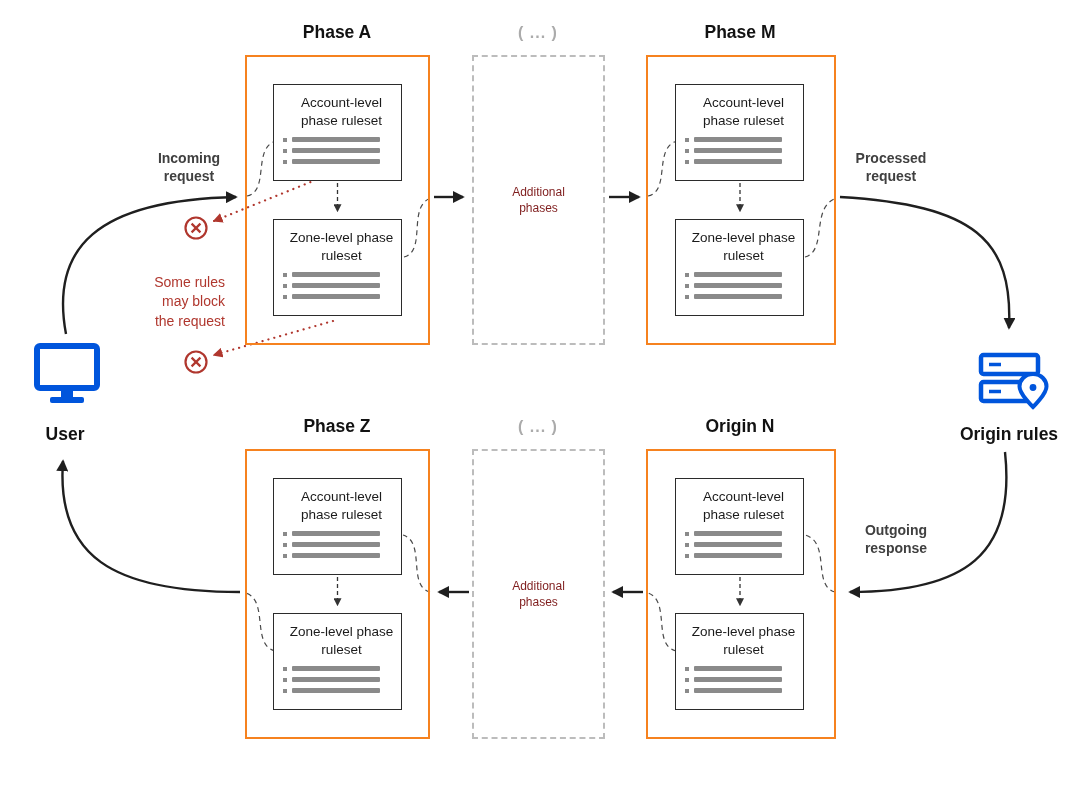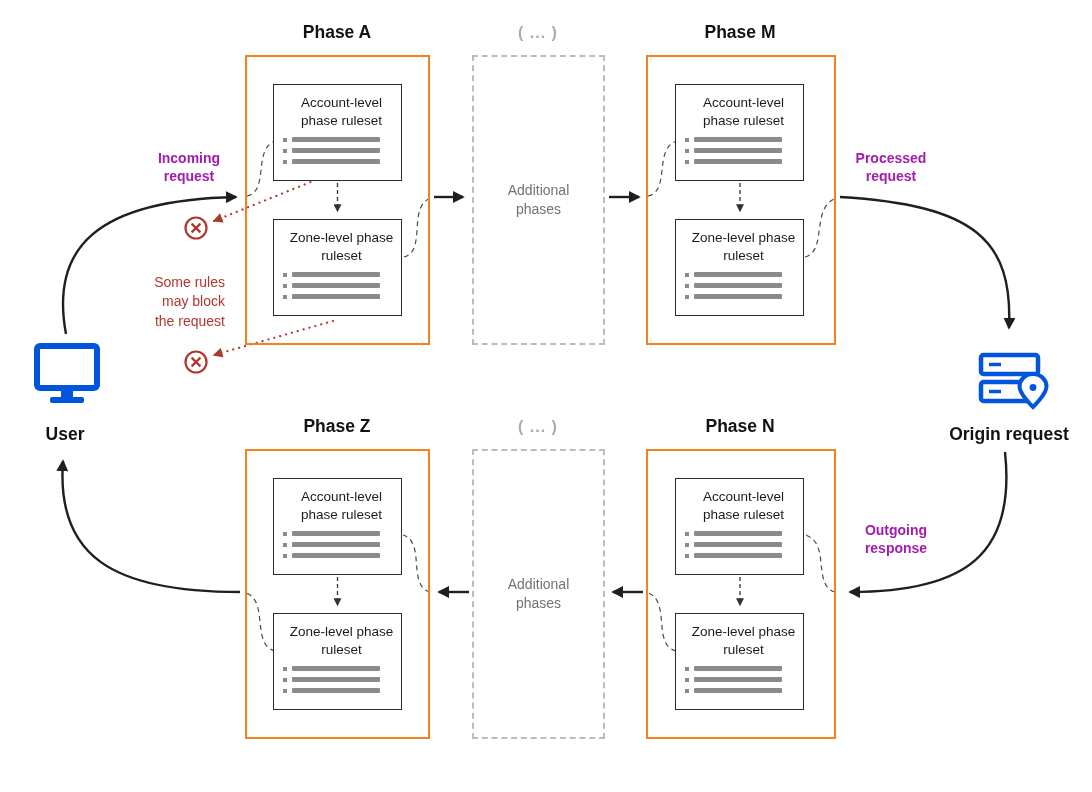--- a/index.html
+++ b/index.html
@@ -12,27 +12,27 @@
   .ruleset-card { position:absolute; width:129px; height:97px; border:1.5px solid #2b2b2b;
                   background:#fff; display:flex; flex-direction:column; }
   .ruleset-label { text-align:center; font-size:13.5px; line-height:1.3; color:#1b1b1b; padding-top:9px;margin-left:8px; }
   .ruleset-lines { margin-top:8px; padding:0 21px 0 9px; display:flex; flex-direction:column; gap:6px; }
   .line-row { display:flex; align-items:center; gap:5px; }
   .line-dot { width:4px; height:4px; background:#8a8a8a; flex:0 0 auto; }
   .line-bar { height:5px; background:#8a8a8a; flex:1; border-radius:1px; }
 
   .dashed-box { position:absolute; border:2px dashed #bcbcbc; display:flex;
                 align-items:center; justify-content:center; }
-  .additional-label { color:#737373; font-size:14px; text-align:center; width:92px; line-height:1.35; }
+  .additional-label { color:#7f1d1d; font-size:12px; text-align:center; width:92px; line-height:1.35; }
 
   .phase-title { position:absolute; font-weight:700; font-size:17.5px; color:#121212;
                  text-align:center; width:120px; }
   .ellipsis-label { position:absolute; font-weight:600; font-size:16px; color:#ababab;
                     text-align:center; width:80px; letter-spacing:1px; }
-  .flow-label { position:absolute; font-weight:700; font-size:14px; color:#a21caf;
+  .flow-label { position:absolute; font-weight:700; font-size:14px; color:#404040;
                 text-align:center; line-height:1.32; }
   .block-note { position:absolute; color:#b0372e; font-size:14px; line-height:1.38; width:85px; }
   .actor-label { position:absolute; font-weight:700; font-size:17.5px; color:#121212; text-align:center; }
 </style>
 </head>
 <body>
 
 <div class="canvas">
 
   <svg class="wires" viewBox="0 0 1092 792">
@@ -184,21 +184,21 @@
         <div class="line-row">
             <span class="line-dot"></span>
             <span class="line-bar"></span>
           </div>
       </div>
     </div>
   </div>
 
   <div class="phase-title" style="left:277px; top:416px;">Phase Z</div>
   <div class="ellipsis-label" style="left:498px; top:418px;">( ... )</div>
-  <div class="phase-title" style="left:680px; top:416px;">Phase N</div>
+  <div class="phase-title" style="left:680px; top:416px;">Origin N</div>
 
   <div class="phase-box" style="left:245px; top:449px; width:185px; height:290px;">
     <div class="ruleset-card" style="left:26px; top:27px;">
       <div class="ruleset-label">Account-level phase ruleset</div>
       <div class="ruleset-lines">
         <div class="line-row">
             <span class="line-dot"></span>
             <span class="line-bar"></span>
           </div>
         <div class="line-row">
@@ -271,15 +271,15 @@
     </div>
   </div>
 
   <div class="flow-label" style="left:139px; top:149px; width:100px;">Incoming request</div>
   <div class="flow-label" style="left:841px; top:521px; width:110px;">Outgoing response</div>
   <div class="flow-label" style="left:836px; top:149px; width:110px;">Processed request</div>
 
   <div class="block-note" style="left:140px; top:273px;text-align:right;">Some rules may block the request</div>
 
   <div class="actor-label" style="left:25px; top:424px; width:80px;">User</div>
-  <div class="actor-label" style="left:944px; top:424px; width:130px;">Origin request</div>
+  <div class="actor-label" style="left:944px; top:424px; width:130px;">Origin rules</div>
 
 </div>
 
 </body></html>

